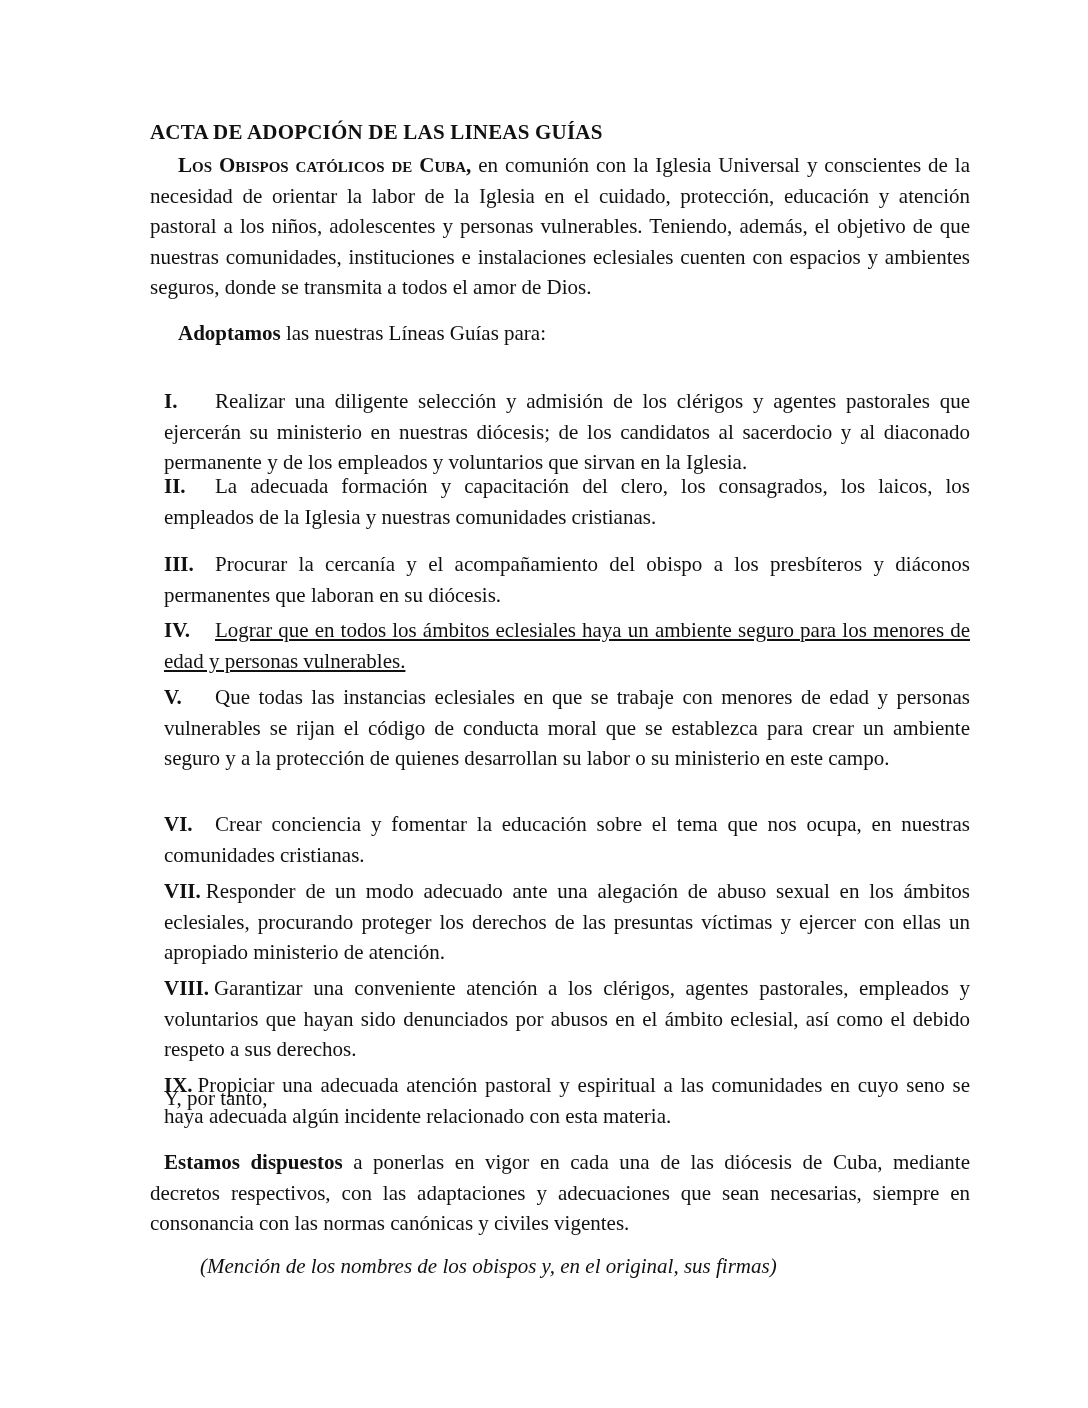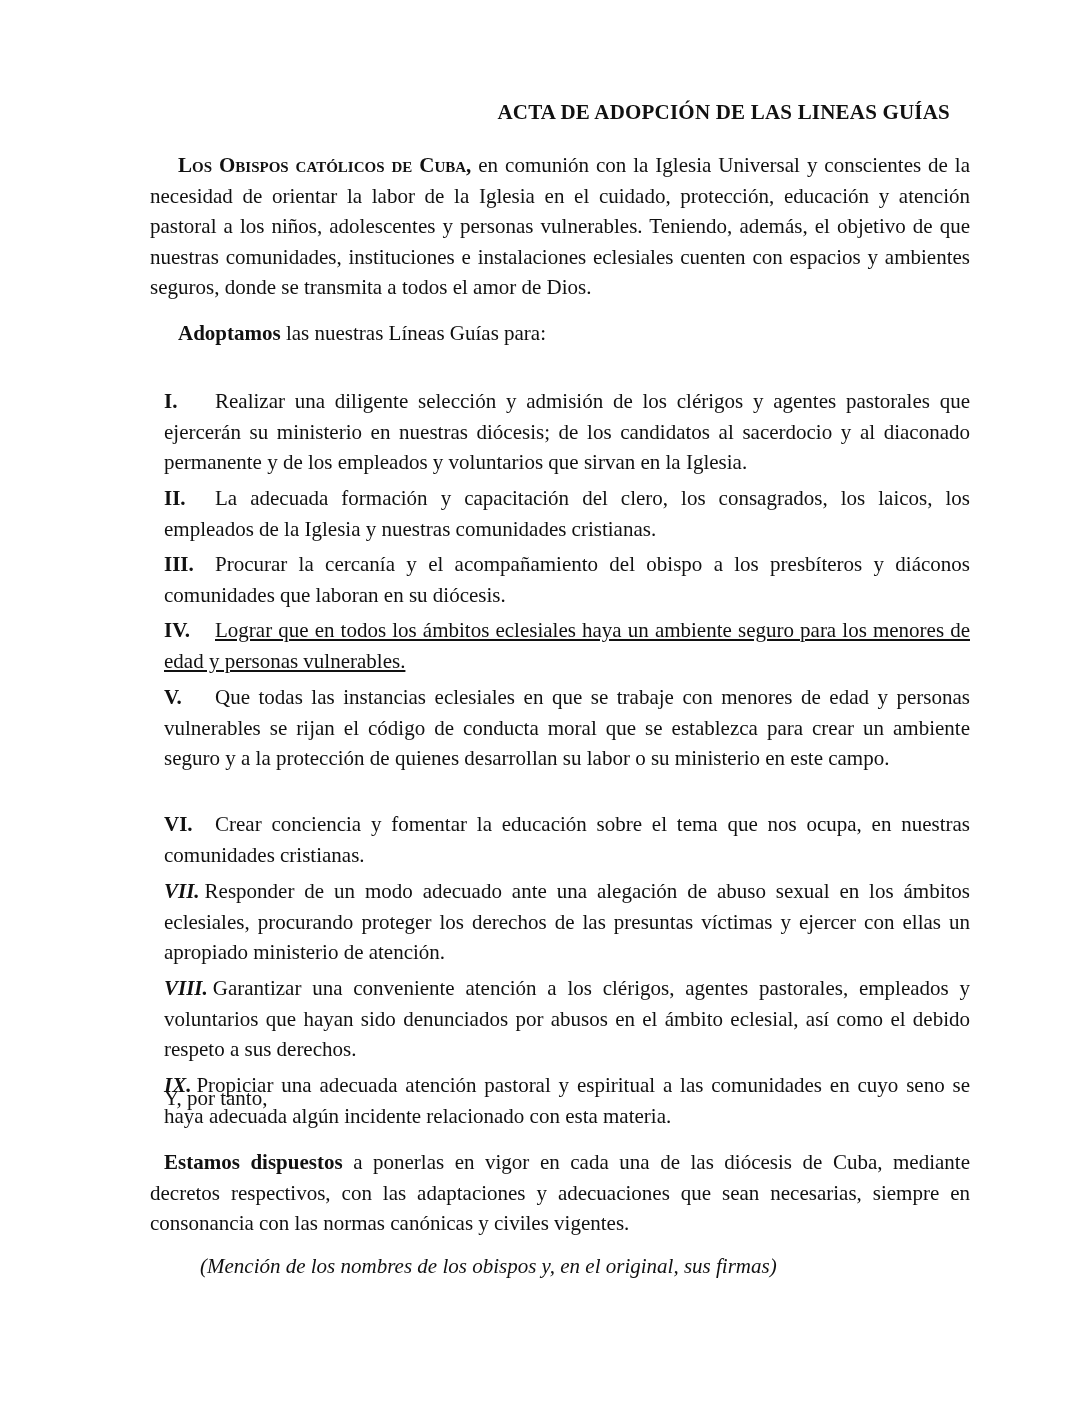--- a/index.html
+++ b/index.html
@@ -1,48 +1,48 @@
 <!DOCTYPE html>
 <html><head>
 <meta charset="utf-8">
 <style>
   html, body { margin: 0; padding: 0; background: #ffffff; }
   body { width: 1088px; height: 1408px; position: relative; overflow: hidden;
          font-family: "Liberation Serif", "DejaVu Serif", serif; color: #111; }
   .page { position: absolute; left: 150px; top: 0; width: 820px; }
-  .title { position: absolute; top: 100px; left: 0; width: 800px; text-align: right;
+  .title { position: absolute; top: 120px; left: 0; width: 800px; text-align: left;
            font-weight: bold; font-size: 21px; letter-spacing: 0.2px; }
   .para { position: absolute; left: 0; width: 820px; font-size: 21px; line-height: 30.5px;
           text-align: justify; text-align-last: left; }
   .indent { text-indent: 28px; }
   .sc { font-variant: small-caps; font-weight: bold; }
   .b { font-weight: bold; }
   .item { position: absolute; left: 14px; width: 806px; font-size: 21px; line-height: 30.5px;
           text-align: justify; margin-top: 38px; }
   .item .num { font-weight: bold; display: inline-block; }
   .item .num.w { width: 51px; }
-  .item .num.n { margin-right: 5px; font-style: italic; }
+  .item .num.n { margin-right: 5px; }
   .closing { position: absolute; left: 14px; font-size: 21px; }
   .italic { position: absolute; left: 50px; top: 1254px; font-style: italic; font-size: 21px; text-align: right; }
 </style>
 </head>
 <body>
 
 <div class="page">
   <div class="title">ACTA DE ADOPCIÓN DE LAS LINEAS GUÍAS</div>
 
   <div class="para indent" style="top:150px;"><span class="sc">Los Obispos católicos de Cuba,</span><span> en comunión con la Iglesia Universal y conscientes de la necesidad de orientar la labor de la Iglesia en el cuidado, protección, educación y atención pastoral a los niños, adolescentes y personas vulnerables. Teniendo, además, el objetivo de que nuestras comunidades, instituciones e instalaciones eclesiales cuenten con espacios y ambientes seguros, donde se transmita a todos el amor de Dios.</span></div>
 
   <div class="para indent" style="top:318px;"><span class="b">Adoptamos</span><span> las nuestras Líneas Guías para:</span></div>
 
   <div class="item" style="top:348px;"><span class="num w">I.</span><span>Realizar una diligente selección y admisión de los clérigos y agentes pastorales que ejercerán su ministerio en nuestras diócesis; de los candidatos al sacerdocio y al diaconado permanente y de los empleados y voluntarios que sirvan en la Iglesia.</span></div>
 
-  <div class="item" style="top:445px;"><span class="num w">II.</span><span>La adecuada formación y capacitación del clero, los consagrados, los laicos, los empleados de la Iglesia y nuestras comunidades cristianas.</span></div>
+  <div class="item" style="top:433px;"><span class="num w">II.</span><span>La adecuada formación y capacitación del clero, los consagrados, los laicos, los empleados de la Iglesia y nuestras comunidades cristianas.</span></div>
 
-  <div class="item" style="top:511px;"><span class="num w">III.</span><span>Procurar la cercanía y el acompañamiento del obispo a los presbíteros y diáconos comunidades que laboran en su diócesis.</span></div>
+  <div class="item" style="top:511px;"><span class="num w">III.</span><span>Procurar la cercanía y el acompañamiento del obispo a los presbíteros y diáconos permanentes que laboran en su diócesis.</span></div>
 
   <div class="item" style="top:577px;text-decoration:underline;"><span class="num w">IV.</span><span>Lograr que en todos los ámbitos eclesiales haya un ambiente seguro para los menores de edad y personas vulnerables.</span></div>
 
   <div class="item" style="top:644px;"><span class="num w">V.</span><span>Que todas las instancias eclesiales en que se trabaje con menores de edad y personas vulnerables se rijan el código de conducta moral que se establezca para crear un ambiente seguro y a la protección de quienes desarrollan su labor o su ministerio en este campo.</span></div>
 
   <div class="item" style="top:771px;"><span class="num w">VI.</span><span>Crear conciencia y fomentar la educación sobre el tema que nos ocupa, en nuestras comunidades cristianas.</span></div>
 
   <div class="item" style="top:838px;"><span class="num n">VII.</span><span>Responder de un modo adecuado ante una alegación de abuso sexual en los ámbitos eclesiales, procurando proteger los derechos de las presuntas víctimas y ejercer con ellas un apropiado ministerio de atención.</span></div>
 
   <div class="item" style="top:935px;"><span class="num n">VIII.</span><span>Garantizar una conveniente atención a los clérigos, agentes pastorales, empleados y voluntarios que hayan sido denunciados por abusos en el ámbito eclesial, así como el debido respeto a sus derechos.</span></div>

